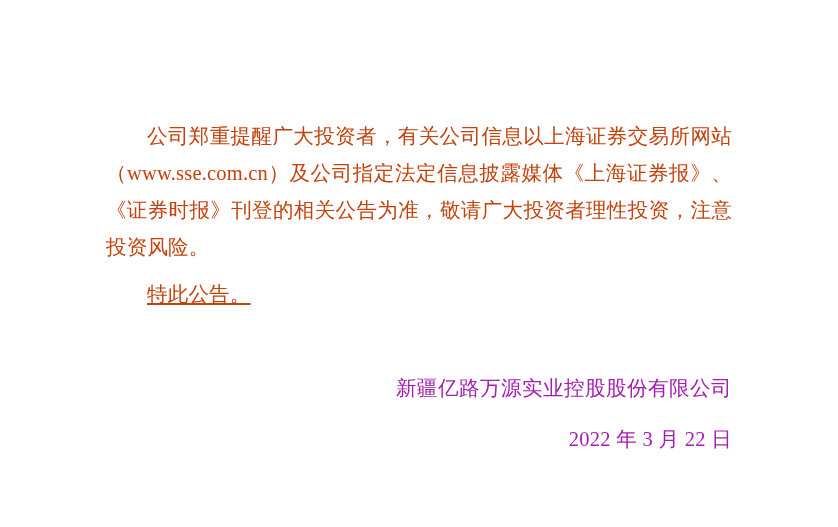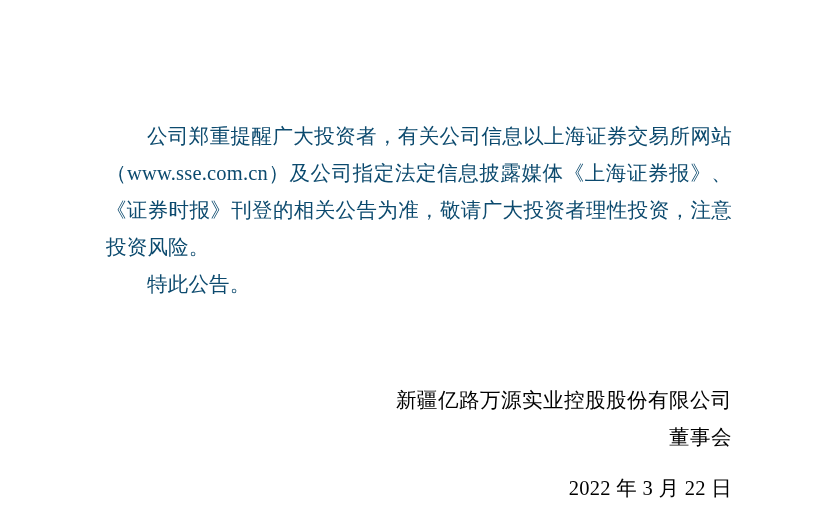--- a/index.html
+++ b/index.html
@@ -27,37 +27,38 @@
     top: 118px;
     width: 626px;
   }
   .para {
     font-size: 20.5px;
     line-height: 37px;
     text-align: justify;
     text-justify: inter-ideograph;
     letter-spacing: 0.2px;
     margin: 0 0 0 0;
-    color: #0c4a6e;
+    color: #c2410c;
   }
   .para.indent {
     text-indent: 2em;
   }
   .para + .para {
-    margin-top: 0;
+    margin-top: 10px;
+    text-decoration: underline;
   }
   .signature {
     position: absolute;
     right: 106px;
-    top: 382px;
+    top: 370px;
     width: 520px;
     text-align: right;
     font-size: 20.5px;
     line-height: 37px;
-    color: #000000;
+    color: #a21caf;
   }
   .sig-line {
     display: block;
     white-space: nowrap;
   }
   .sig-line.company {
     letter-spacing: 0.5px;
   }
   .sig-line.board {
     letter-spacing: 0.5px;
@@ -72,17 +73,16 @@
 
 <div class="page">
 
   <div class="doc-body">
     <p class="para indent">公司郑重提醒广大投资者，有关公司信息以上海证券交易所网站（www.sse.com.cn）及公司指定法定信息披露媒体《上海证券报》、《证券时报》刊登的相关公告为准，敬请广大投资者理性投资，注意投资风险。</p>
     <p class="para indent">特此公告。</p>
   </div>
 
   <div class="signature">
     <span class="sig-line company">新疆亿路万源实业控股股份有限公司</span>
-    <span class="sig-line board">董事会</span>
     <span class="sig-line date">2022 年 3 月 22 日</span>
   </div>
 
 </div>
 
 </body></html>

